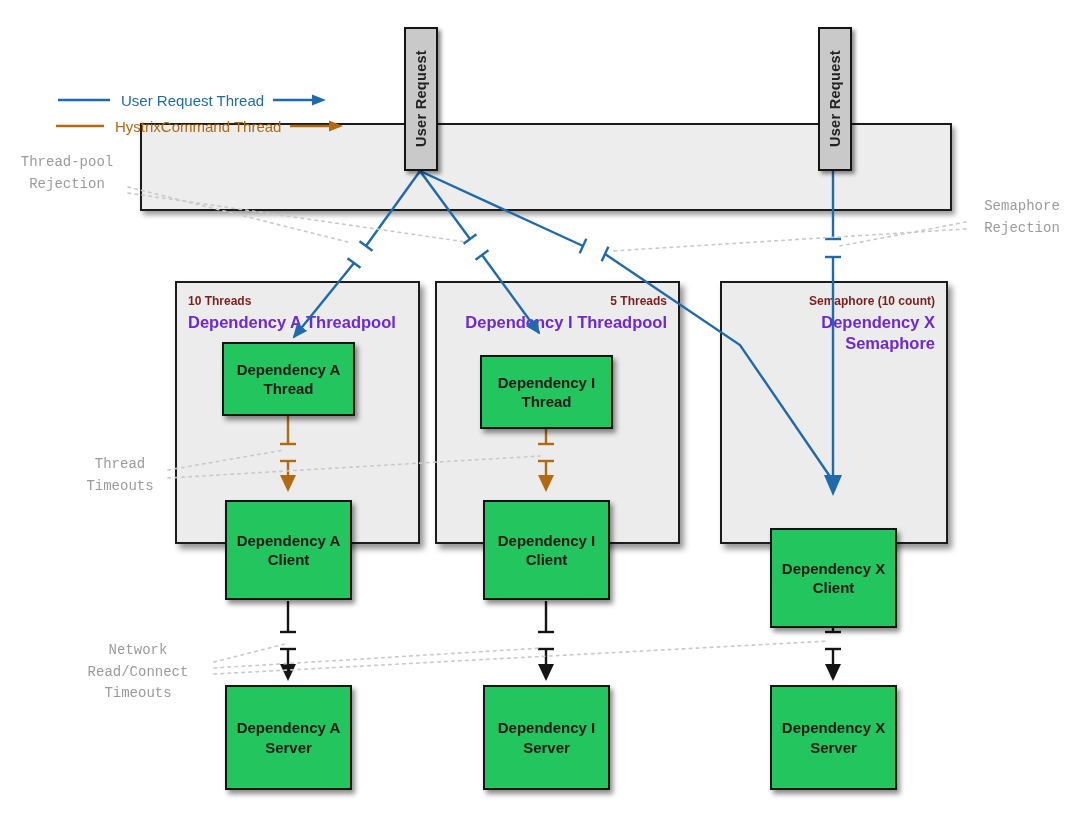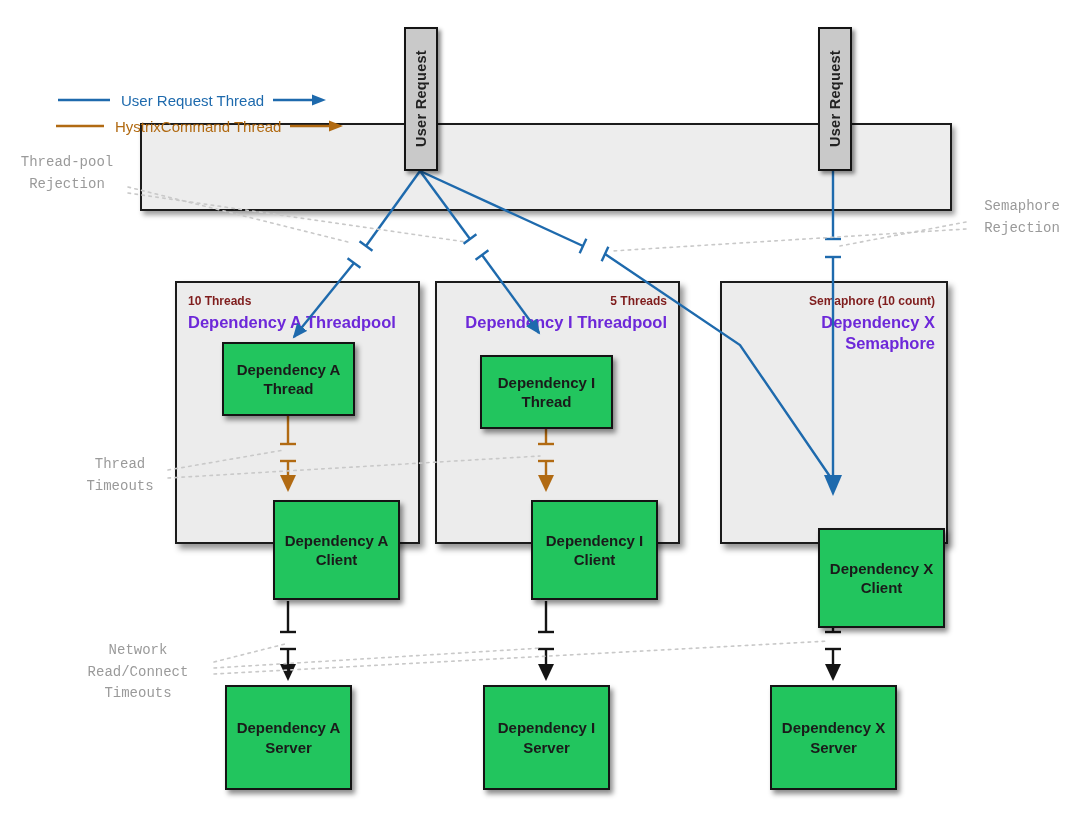--- a/index.html
+++ b/index.html
@@ -33,21 +33,21 @@
   .pool .pname{font-size:16.5px;font-weight:bold;color:#6d28d9;line-height:21px;}
   .pool.al-r{text-align:right;}
   .node{
     position:absolute;background:#22c55e;border:2.5px solid #141414;
     box-shadow:3px 4px 5px rgba(0,0,0,.45);
     display:flex;align-items:center;justify-content:center;text-align:center;
     font-size:15px;font-weight:bold;color:#1a1a1a;line-height:1.3;
     padding:4px;box-sizing:border-box;z-index:6;
   }
   .thrbox{width:133px;height:74px;z-index:4;}
-  .clientbox{width:127px;height:100px;margin-left:48px;}
+  .clientbox{width:127px;height:100px;}
   .serverbox{width:127px;height:105px;}
   
   .anno{
     position:absolute;color:#9a9a9a;font-size:14px;line-height:21.5px;
     text-align:center;z-index:8;font-family:Liberation Mono, monospace;
   }
   
   #legend{position:absolute;left:56px;top:44px;z-index:8;margin-top:43px;}
   .lrow{display:flex;align-items:center;gap:9px;height:26px;}
   .lrow .ltext{font-size:15px;white-space:nowrap;}

